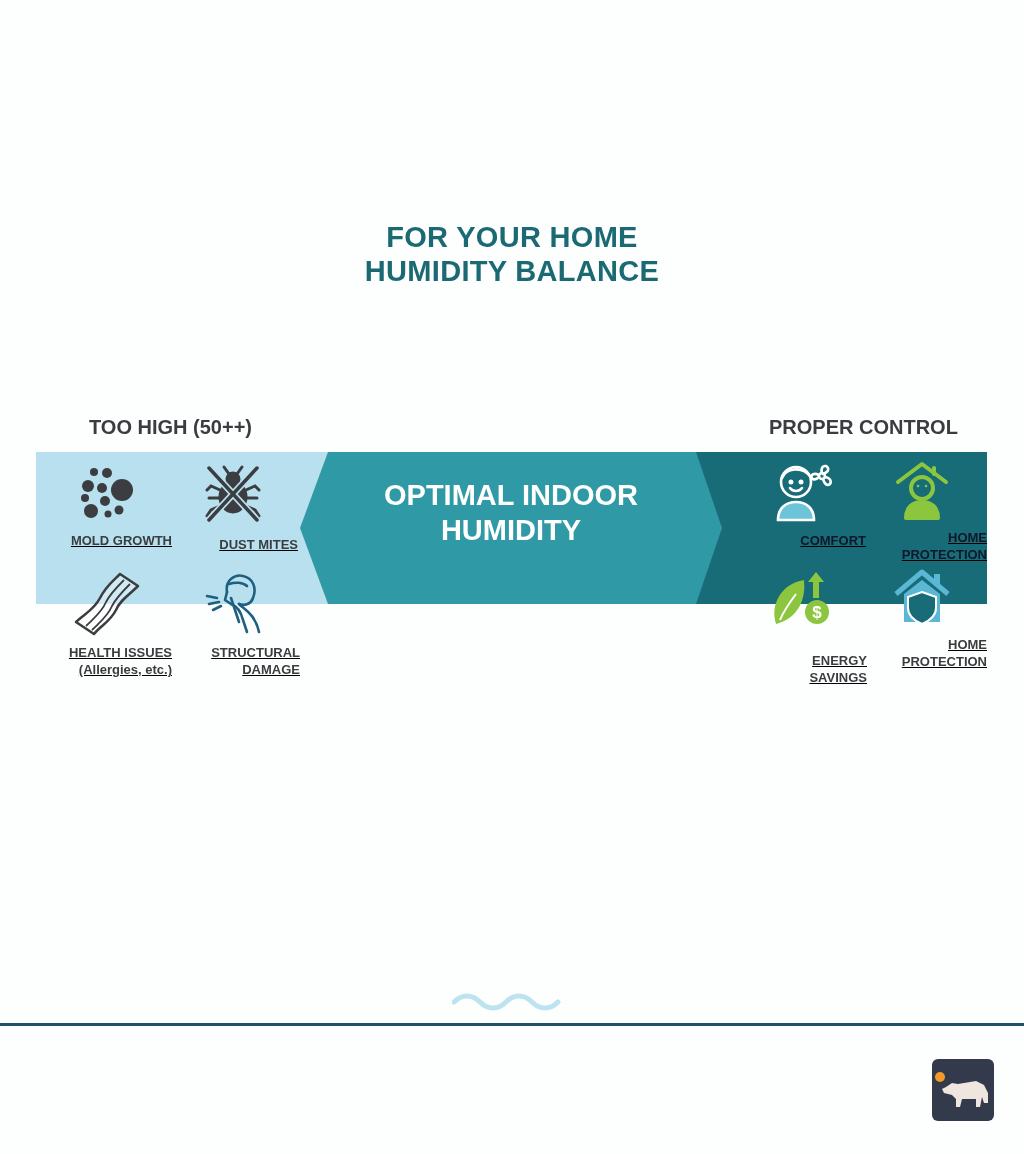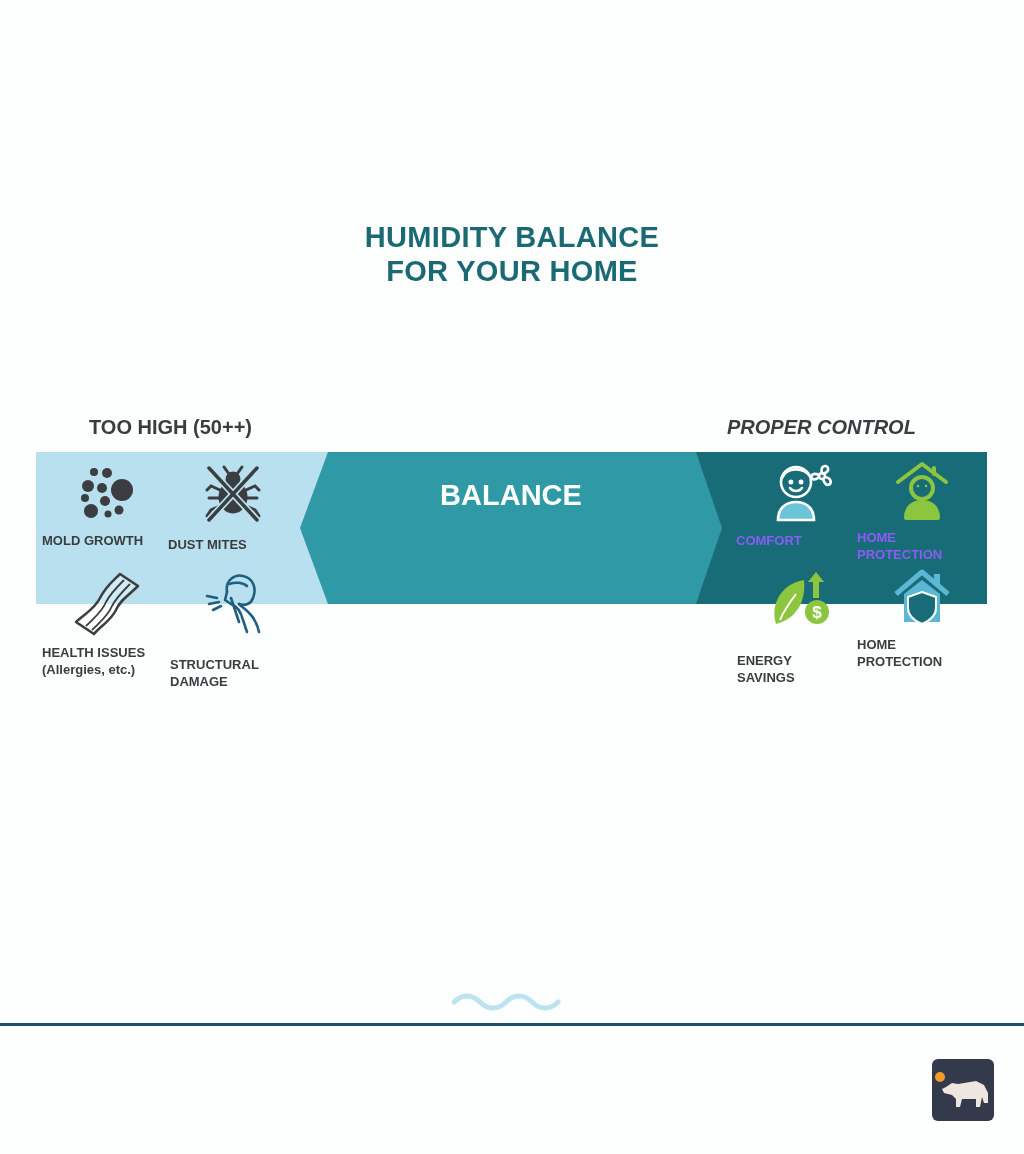--- a/index.html
+++ b/index.html
@@ -10,53 +10,54 @@
            font-size:29px; line-height:34px; letter-spacing:0.3px; }
   .col-head { top:416px; font-size:20px; font-weight:bold; color:#3a3d40; }
   .band { top:452px; height:152px; }
   .band-left { left:36px; width:300px; background:#b8e0ee; }
   .band-right { left:690px; width:297px; background:#176c78; }
   .band-mid { left:298px; width:426px; }
   .band-mid svg { display:block; }
   .mid-text { left:298px; width:426px; top:478px; text-align:center; color:#fff; font-weight:bold; }
   .mid-line { font-size:29px; line-height:35px; }
   .mid-range { font-size:21px; line-height:26px; margin-top:10px; }
-  .item { width:130px; text-align:left; }
+  .item { width:130px; text-align:right;text-decoration:underline; }
   .item svg { display:block; margin:0 auto; }
   .lbl { font-size:13px; font-weight:bold; line-height:17px; }
   .dark-lbl { color:#3a3d40; }
-  .light-lbl { color:#8b5cf6; }
+  .light-lbl { color:#0f172a; }
   .wave { left:452px; top:992px; }
   .footer-rule { left:0; top:1023px; width:1024px; height:3px; background:#1e506b; }
   .brand { right:100px; top:1069px; text-align:right; }
   .brand-name { font-size:15px; font-weight:bold; color:#111; line-height:20px; }
   .brand-url { font-size:15px; color:#777; line-height:20px; margin-top:4px; }
   .logo { left:932px; top:1059px; width:62px; height:62px; border-radius:6px; background:#323a4c; }
 </style>
 </head>
 <body>
 
 <div class="abs title">
+  <div>FOR YOUR HOME</div>
   <div>HUMIDITY BALANCE</div>
-  <div>FOR YOUR HOME</div>
 </div>
 
 <div class="abs col-head" style="left:89px;">TOO HIGH (50++)</div>
-<div class="abs col-head" style="left:727px;font-style:italic;">PROPER CONTROL</div>
+<div class="abs col-head" style="left:769px;">PROPER CONTROL</div>
 
 <div class="abs band band-left"></div>
 <div class="abs band band-right"></div>
 <div class="abs band band-mid">
   <svg width="426" height="152" viewBox="0 0 426 152">
     <polygon points="30,0 398,0 424,76 398,152 30,152 2,76" fill="#2f9aa5"></polygon>
   </svg>
 </div>
 
 <div class="abs mid-text">
-  <div class="mid-line">BALANCE</div>
+  <div class="mid-line">OPTIMAL INDOOR</div>
+  <div class="mid-line">HUMIDITY</div>
 </div>
 
 <div class="abs item" style="left:42px; top:464px;">
   <svg width="60" height="60" viewBox="0 0 60 60">
     <g fill="#3b3d40">
       <circle cx="17" cy="8" r="4"></circle>
         <circle cx="30" cy="9" r="5"></circle>
       <circle cx="11" cy="22" r="6"></circle>
         <circle cx="25" cy="24" r="5"></circle>
       <circle cx="45" cy="26" r="11"></circle>
@@ -102,21 +103,21 @@
     <g fill="none" stroke="#1f5f80" stroke-width="2.6" stroke-linecap="round" stroke-linejoin="round">
       <path d="M24 22 C22 10 32 4 40 6 C50 8 54 18 50 28 C48 34 42 36 36 34"></path>
       <path d="M26 14 C32 12 40 12 44 16"></path>
       <path d="M24 22 L22 30 L28 34"></path>
       <path d="M28 34 C34 36 38 42 40 50 L44 62"></path>
       <path d="M36 34 C42 40 52 44 56 62"></path>
       <path d="M28 28 L32 40 L36 52"></path>
       <path d="M4 26 L14 28 M6 34 L16 32 M10 40 L18 36"></path>
     </g>
   </svg>
-  <div class="lbl dark-lbl" style="margin-top:20px;">STRUCTURAL</div>
+  <div class="lbl dark-lbl" style="margin-top:8px;">STRUCTURAL</div>
   <div class="lbl dark-lbl">DAMAGE</div>
 </div>
 
 <div class="abs item" style="left:736px; top:460px;">
   <svg width="70" height="62" viewBox="0 0 70 62">
     <g fill="none" stroke="#fff" stroke-width="2.6" stroke-linecap="round">
       <path d="M12 60 C12 48 20 42 30 42 C40 42 48 48 48 60 Z" fill="#6cc4d8" stroke="#fff"></path>
       <circle cx="30" cy="22" r="15"></circle>
       <path d="M16 18 C20 8 36 6 44 16"></path>
       <circle cx="25" cy="22" r="1.2" fill="#fff"></circle>

